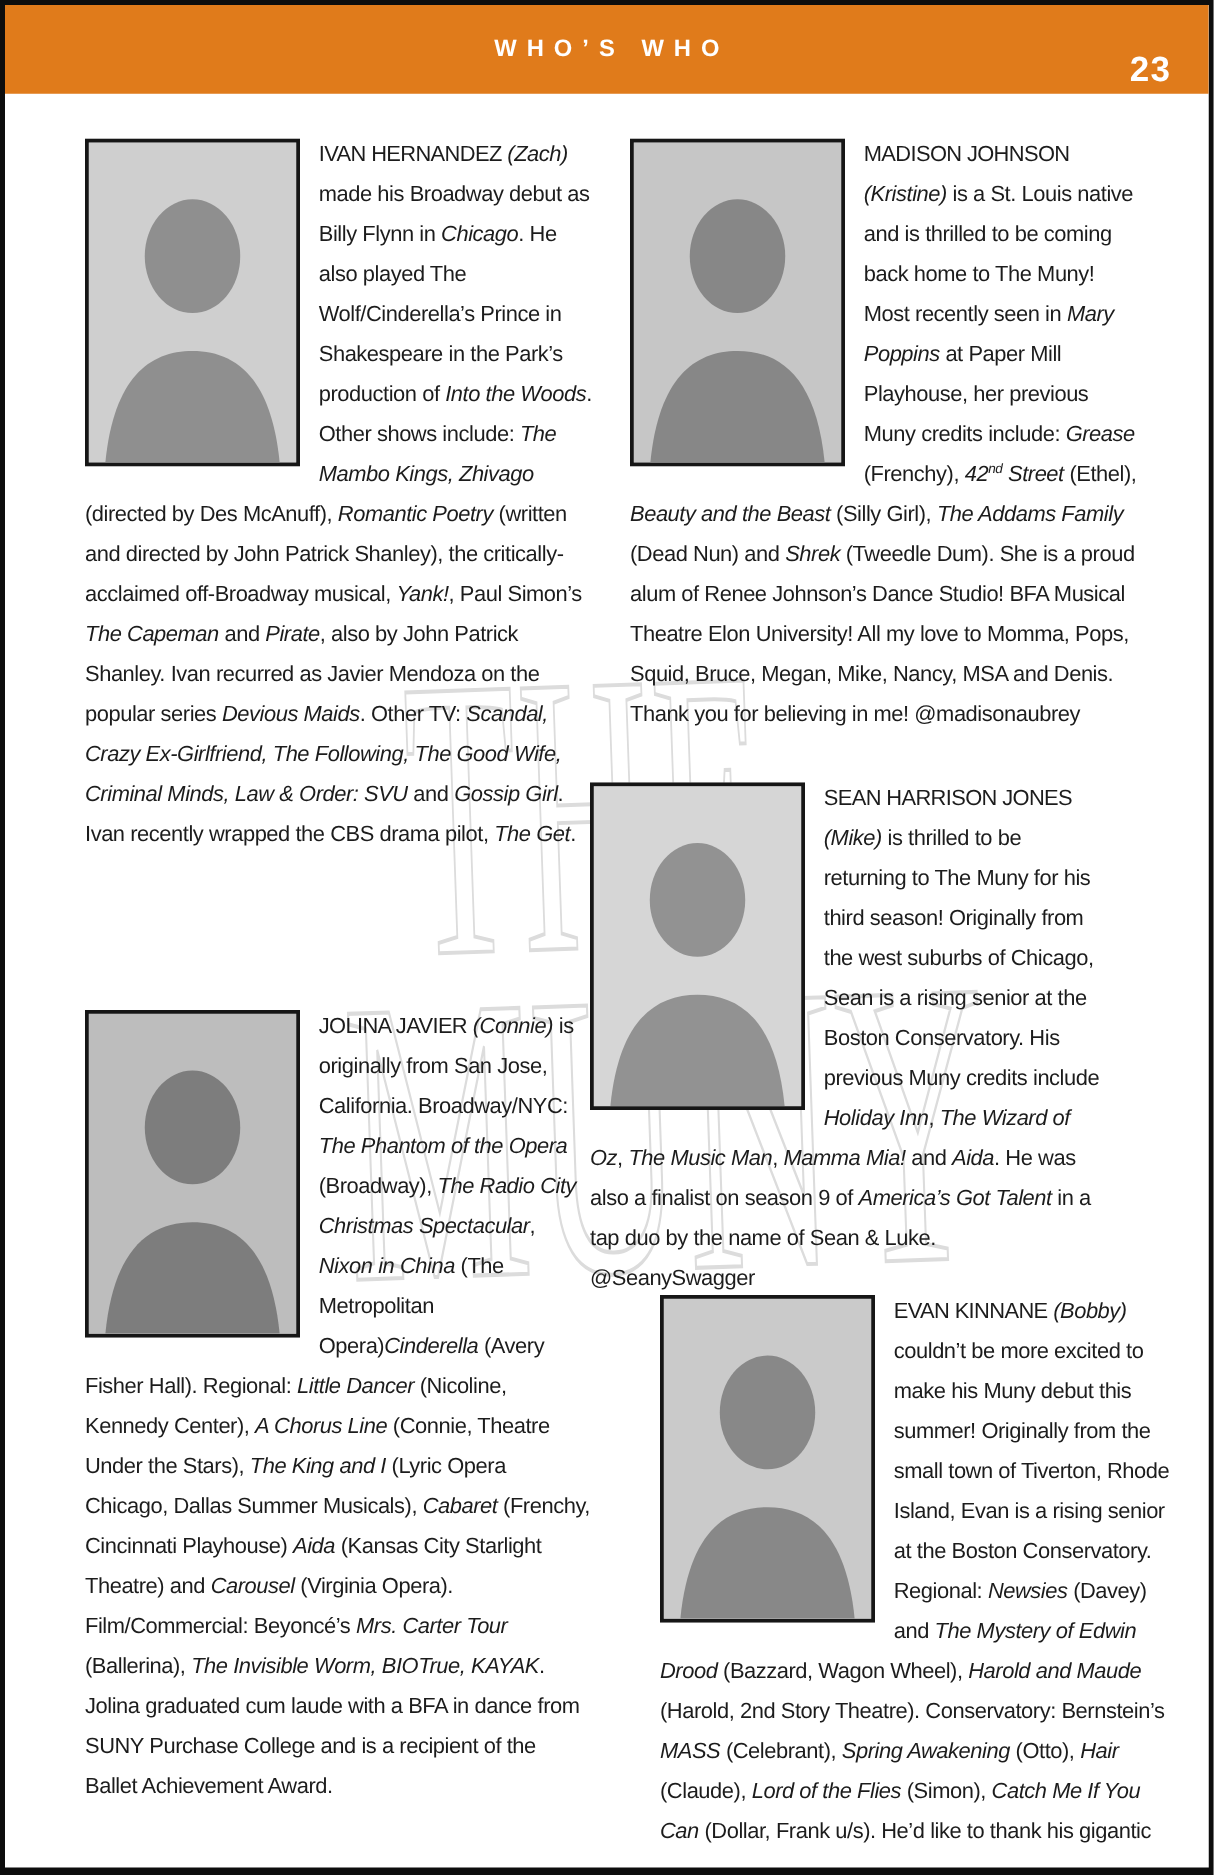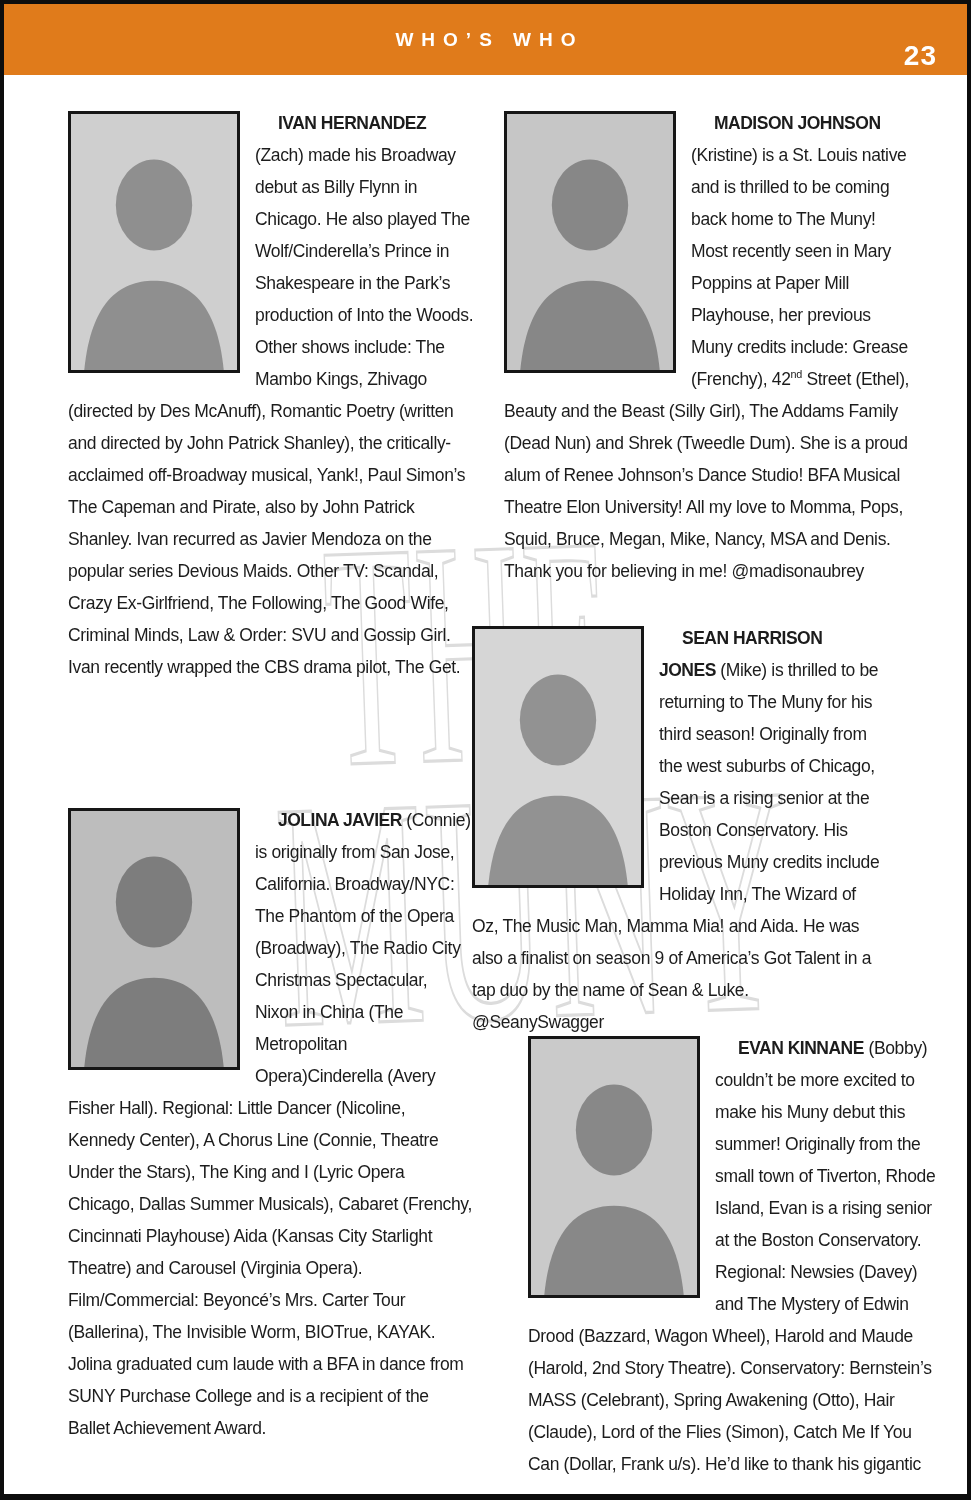--- a/index.html
+++ b/index.html
@@ -52,22 +52,22 @@
     float:left; width:172px; height:262px;
     border:3px solid #161616; margin:4px 15px 6px 0;
     background:#d2d2d2; overflow:hidden;
   }
   .photo svg { display:block; width:100%; height:100%; }
 
   .bio-text {
     font-size:17.5px; line-height:32px; color:#1c1c1c;
     letter-spacing:-0.35px; text-align:left;
   }
-  .bd { font-weight:bold; letter-spacing:-0.5px;margin-left:23px; }
-  .it { }
+  .bd { font-weight:normal; letter-spacing:-0.5px; }
+  .it { font-style:italic; }
   .sp { vertical-align:super; font-size:0.62em; line-height:0; }
 </style>
 </head>
 <body>
 
 <div class="page">
 
   <div class="header">
     <span class="header-title">WHO’S WHO</span>
     <span class="page-number">23</span>

